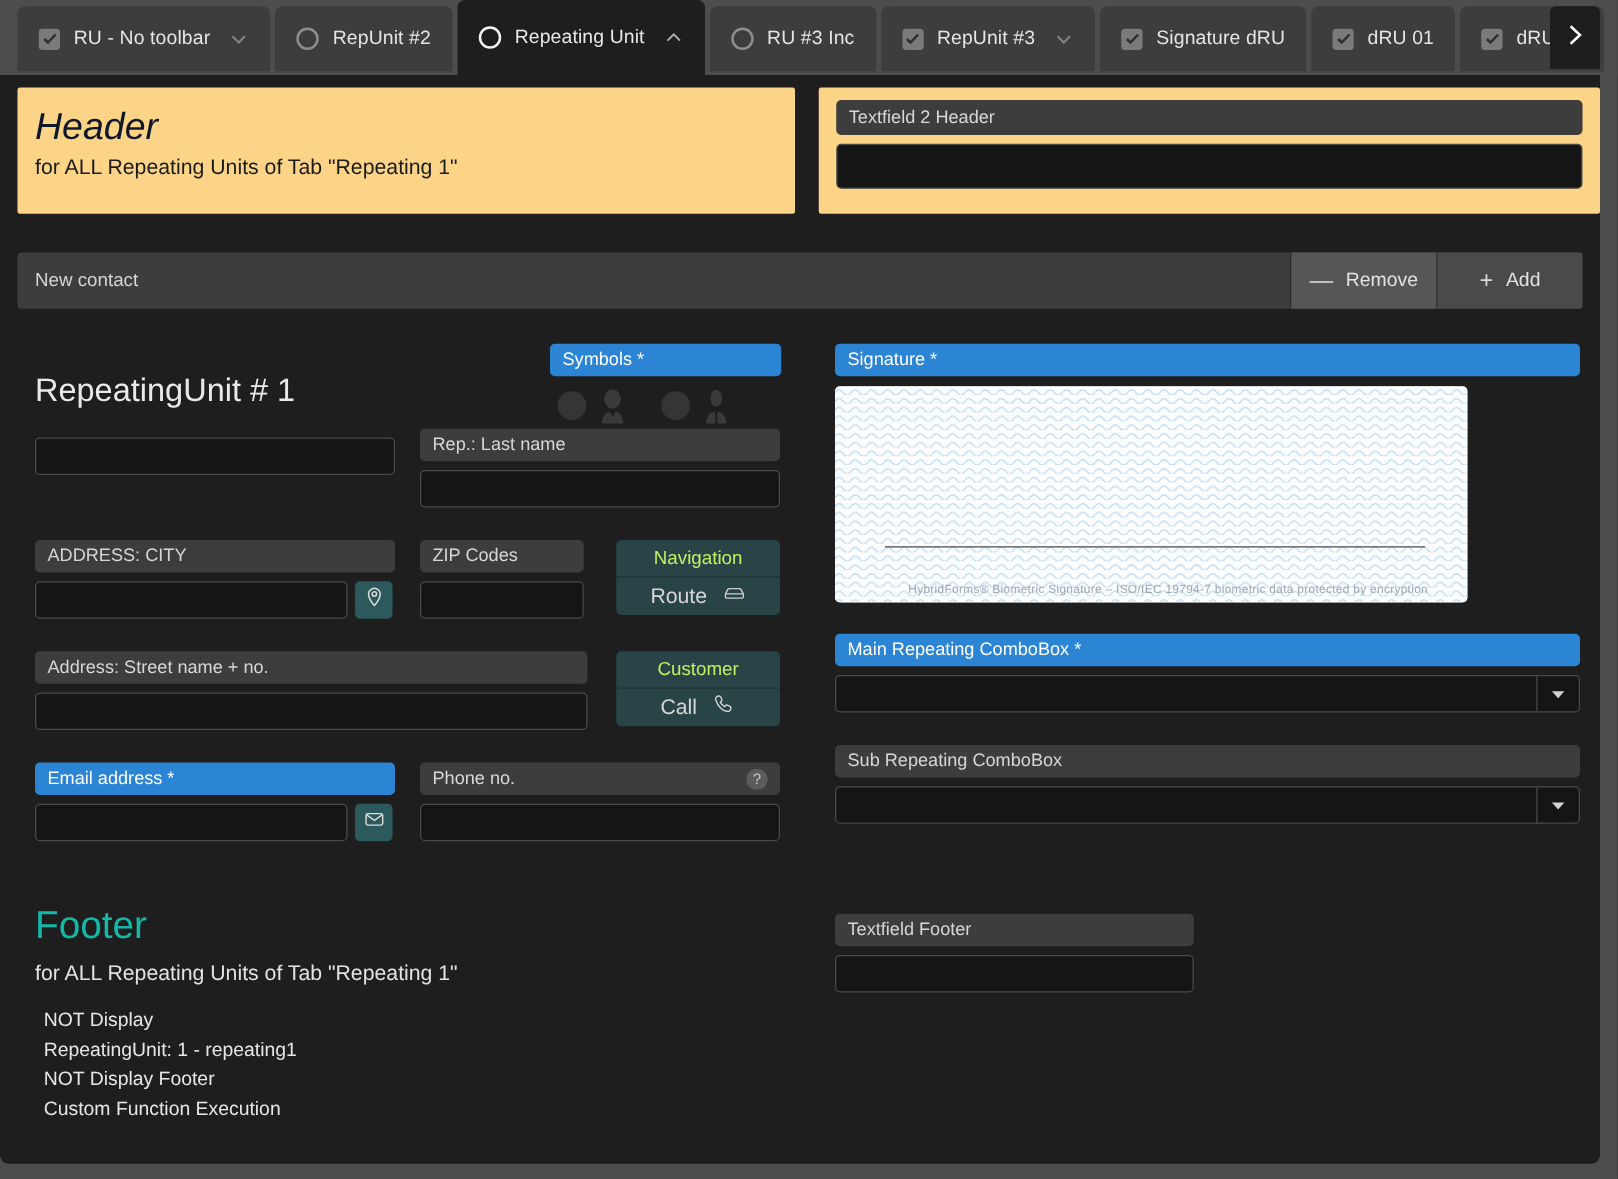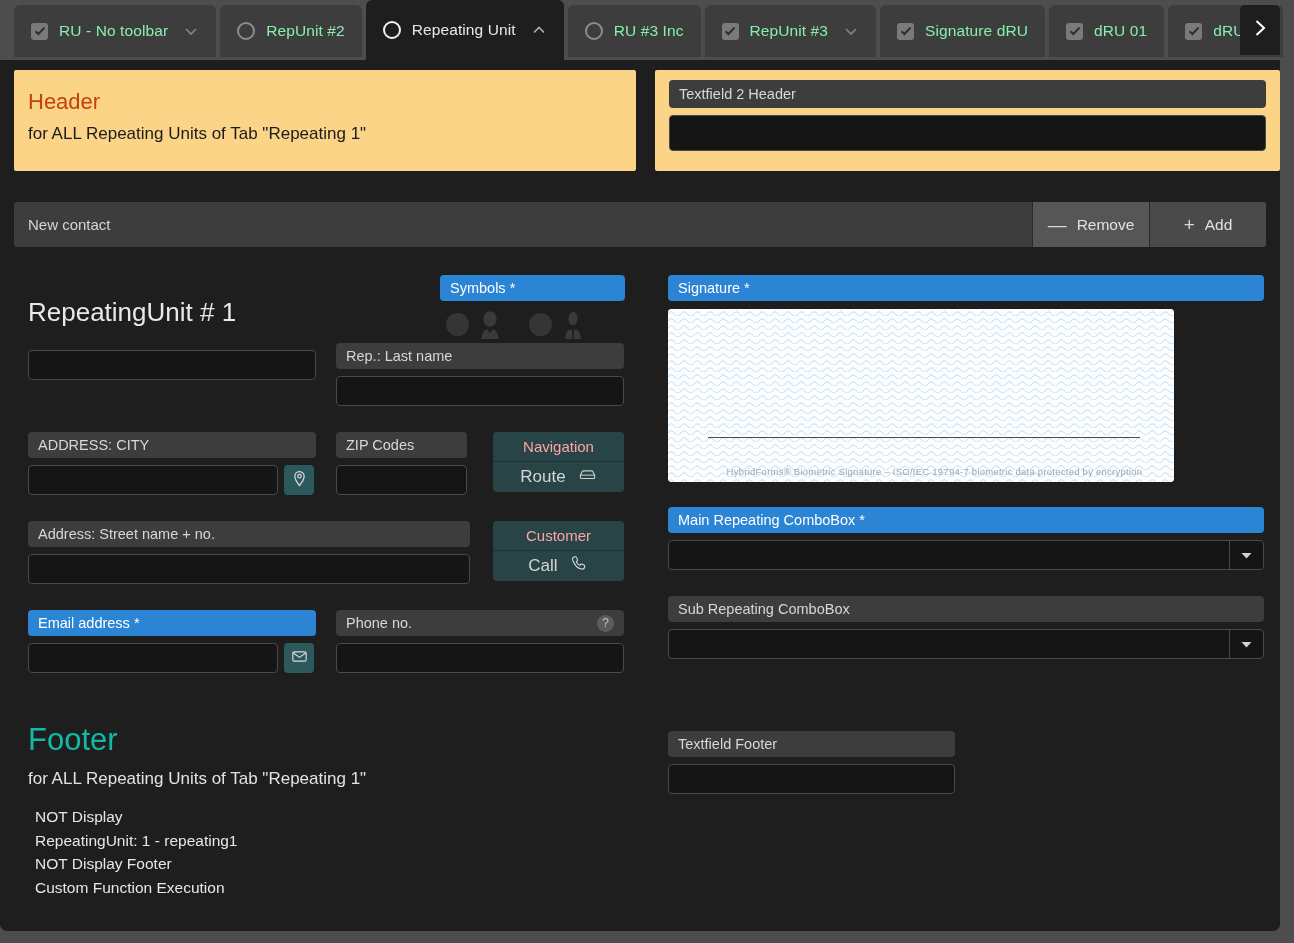--- a/index.html
+++ b/index.html
@@ -27,21 +27,21 @@
     gap: 11px;
     white-space: nowrap;
     flex: none;
   }
   .tab:first-child { margin-left: 14px; }
   .tab.active {
     background: #1e1e1e;
     height: 60px; margin-top: 0;
   }
   .tab-label {
-    font-size: 15.5px; color: #86efac; letter-spacing: .1px;
+    font-size: 15.5px; color: #e5e5e5; letter-spacing: .1px;
   }
   .tab.active .tab-label { color: #e8e8e8; text-align: right; }
   
   .cb {
     width: 17px; height: 17px; border-radius: 3px;
     background: #7a7a7a;
     display: flex; align-items: center; justify-content: center;
     flex: none;
   }
   .cb svg { width: 12px; height: 12px; display: block; }
@@ -72,21 +72,21 @@
     overflow: hidden;
   }
 
   
   .hdr-row { position: absolute; left: 14px; top: 10px; width: 1252px; height: 101px; }
   .hdr-left {
     position: absolute; left: 0; top: 0; width: 622px; height: 101px;
     background: #fbd488; border-radius: 2px;
     padding: 16px 0 0 14px;
   }
-  .hdr-title { font-size: 22px; color: #c2410c; font-weight: 400; line-height: 32px; }
+  .hdr-title { font-size: 30px; color: #0f172a; font-weight: 400; line-height: 32px; font-style: italic; }
   .hdr-sub { font-size: 17px; color: #1b1b1b; line-height: 26px; margin-top: 3px; }
   .hdr-right {
     position: absolute; left: 641px; top: 0; width: 625px; height: 101px;
     background: #fbd488; border-radius: 2px;
     padding: 10px 14px;
   }
 
   
   .lbl {
     background: #3d3d3d; border-radius: 4px;
@@ -140,21 +140,21 @@
     flex: none;
   }
   .icobtn svg { width: 17px; height: 17px; }
 
   .actbtn {
     width: 131px; background: #294447; border-radius: 4px;
     overflow: hidden;
   }
   .actbtn .top {
     height: 30px; display: flex; align-items: center; justify-content: center;
-    color: #fca5a5; font-size: 15px; border-bottom: 1px solid #1d3436;
+    color: #bef264; font-size: 15px; border-bottom: 1px solid #1d3436;
   }
   .actbtn .bot {
     height: 30px; display: flex; align-items: center; justify-content: center;
     gap: 12px; color: #d6d6d6; font-size: 17px;
   }
   .actbtn .bot svg { width: 19px; height: 19px; }
 
   .help-ico {
     width: 17px; height: 17px; border-radius: 50%; background: #5c5c5c;
     color: #c4c4c4; font-size: 12px; display: flex; align-items: center;

